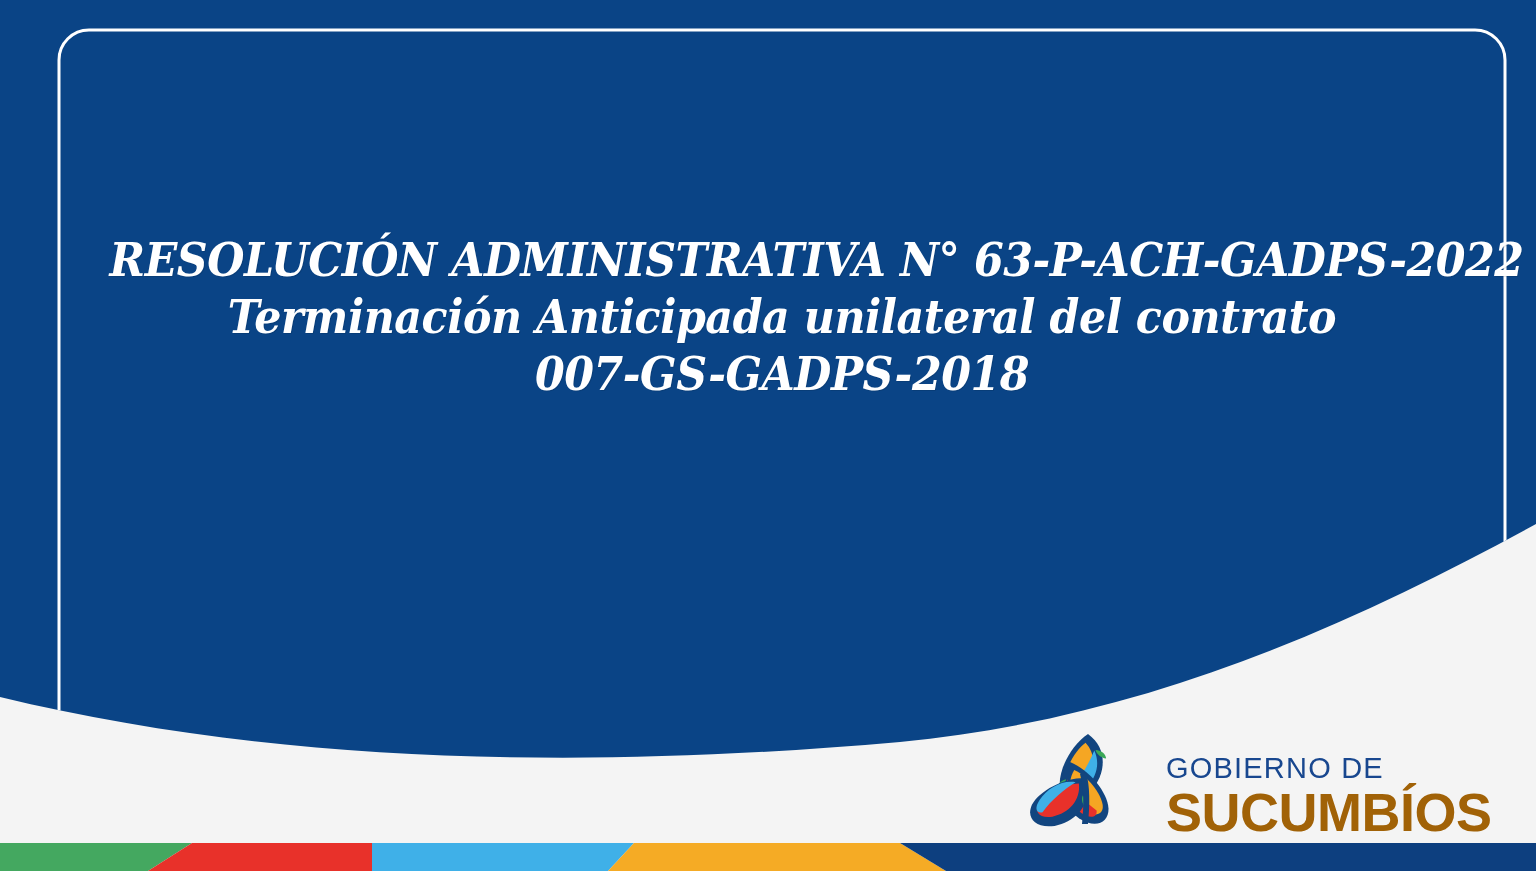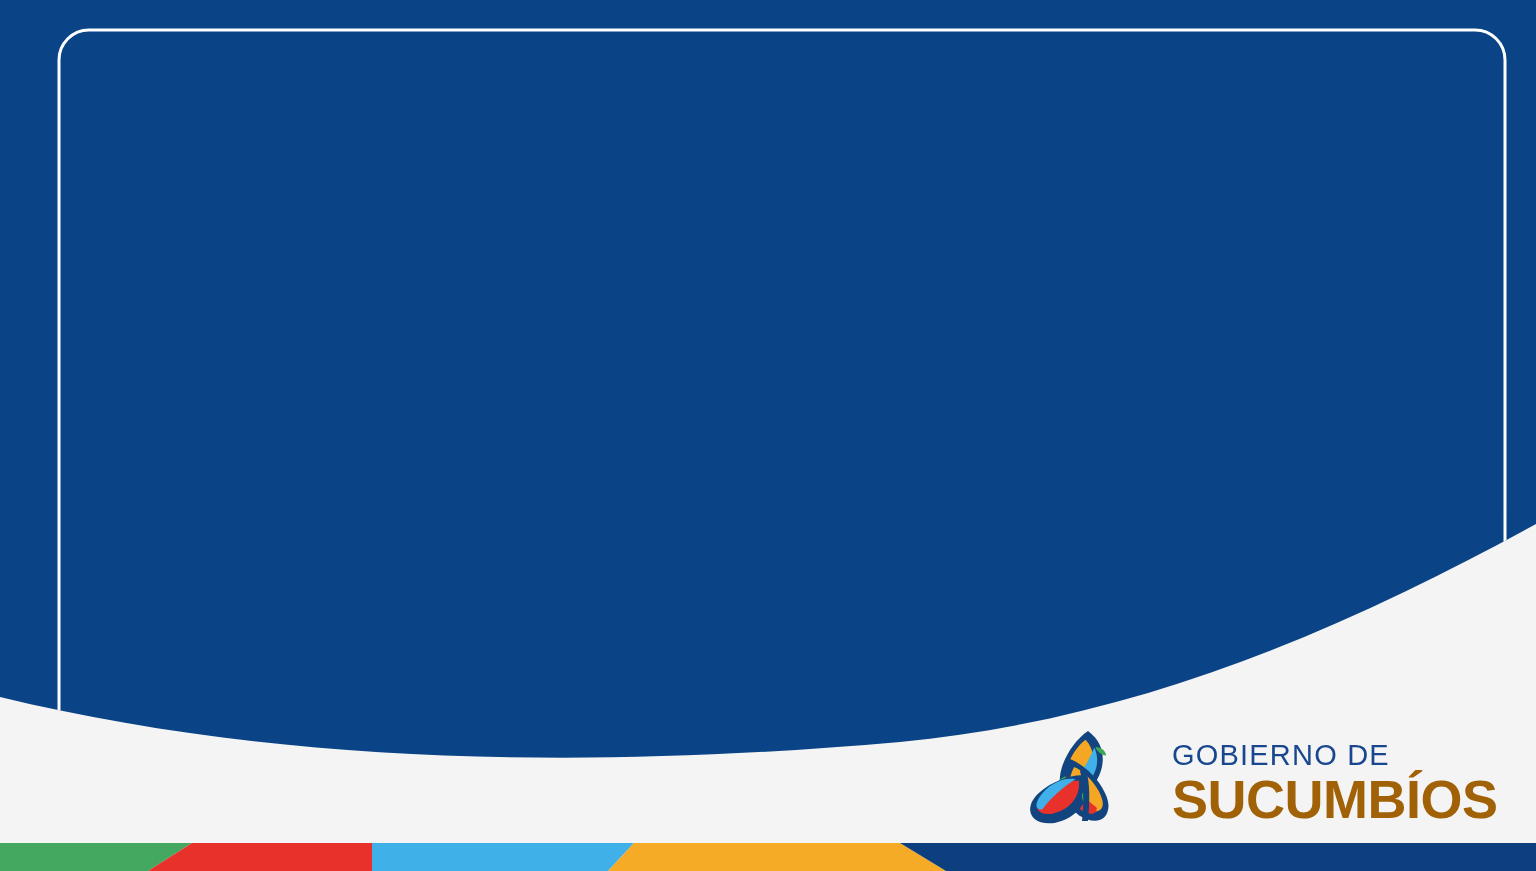--- a/index.html
+++ b/index.html
@@ -47,22 +47,22 @@
   }
   
   #logo {
     position: absolute;
     left: 1030px;
     top: 722px;
     width: 480px;
     height: 118px;
     z-index: 6;
     display: flex;
-    align-items: center;
-    gap: 30px;
+    align-items: flex-end;
+    gap: 24px;
   }
   #logo-emblem {
     width: 112px;
     height: 112px;
     flex: 0 0 auto;
   }
   #logo-words {
     display: flex;
     flex-direction: column;
     justify-content: center;
@@ -109,20 +109,25 @@
     <defs>
       <clipPath id="border-clip">
         <path d="M0,0 L1536,0 L1536,524 C 1360,620 1150,718 900,742 C 560,772 260,760 0,697 Z"></path>
       </clipPath>
     </defs>
     <g clip-path="url(#border-clip)">
       <rect x="59" y="30" width="1446" height="860" rx="30" ry="30" fill="none" stroke="#ffffff" stroke-width="3"></rect>
     </g>
   </svg>
 
+  <div id="title-block">
+    <div class="title-line">RESOLUCIÓN ADMINISTRATIVA N° 63-P-ACH-GADPS-2022</div>
+    <div class="title-line">Terminación Anticipada unilateral del contrato</div>
+    <div class="title-line">007-GS-GADPS-2018</div>
+  </div>
 
   <div id="logo">
 
     <svg id="logo-emblem" viewBox="0 0 112 112">
 
       <g transform="translate(58,6) rotate(22)">
         <path d="M0,0 C 24,6 32,30 24,52 C 16,70 2,72 -6,60 C -14,46 -12,18 0,0 Z" fill="#12457f"></path>
         <path d="M1,9 C 16,16 21,33 15,49 C 10,61 1,62 -3,54 C -8,44 -7,22 1,9 Z" fill="#f5a623"></path>
         <path d="M12,13 C 22,22 24,36 19,49 C 15,59 8,61 5,55 C 10,41 12,26 12,13 Z" fill="#3fb0e8"></path>
         <path d="M13,12 C 19,10 24,12 26,16 C 21,17 16,16 13,12 Z" fill="#3aa757"></path>

